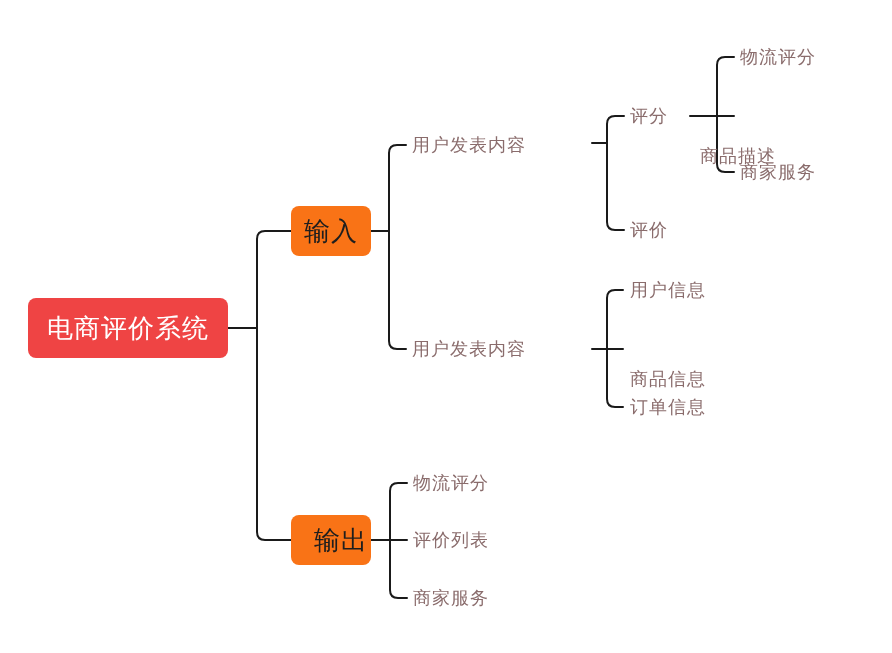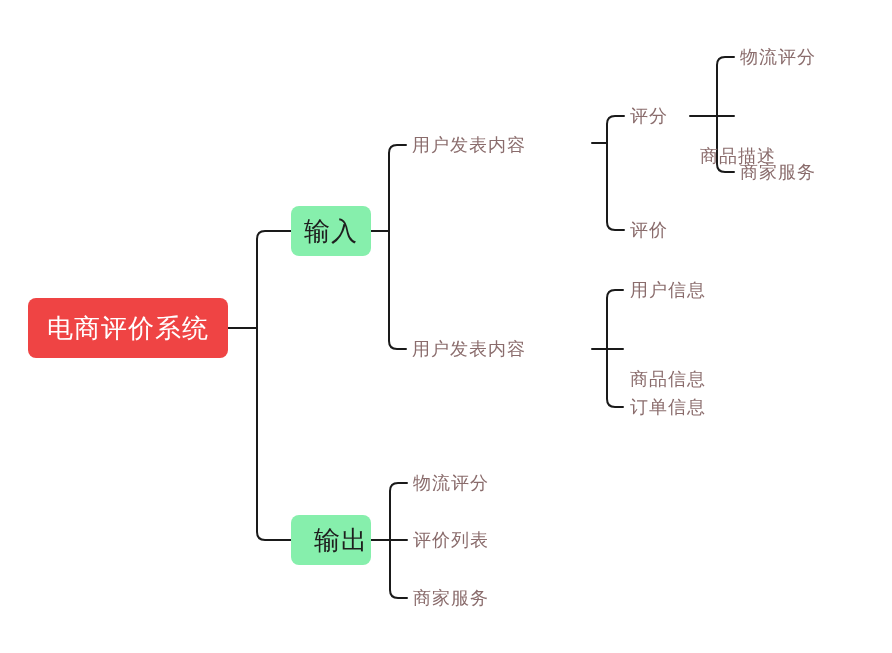--- a/index.html
+++ b/index.html
@@ -34,21 +34,21 @@
     white-space: nowrap;
     cursor: default;
     box-sizing: border-box;
   }
   .root-box {
     background: #ef4444;
     color: #ffffff;
     font-weight: 500;
   }
   .branch-box {
-    background: #86efac;
+    background: #f97316;
     color: #1e1e1e;
     font-weight: 500;
   }
   .topic-label {
     position: absolute;
     color: #8a6c6c;
     font-size: 18px;
     line-height: 30px;
     letter-spacing: 1px;
     white-space: nowrap;

